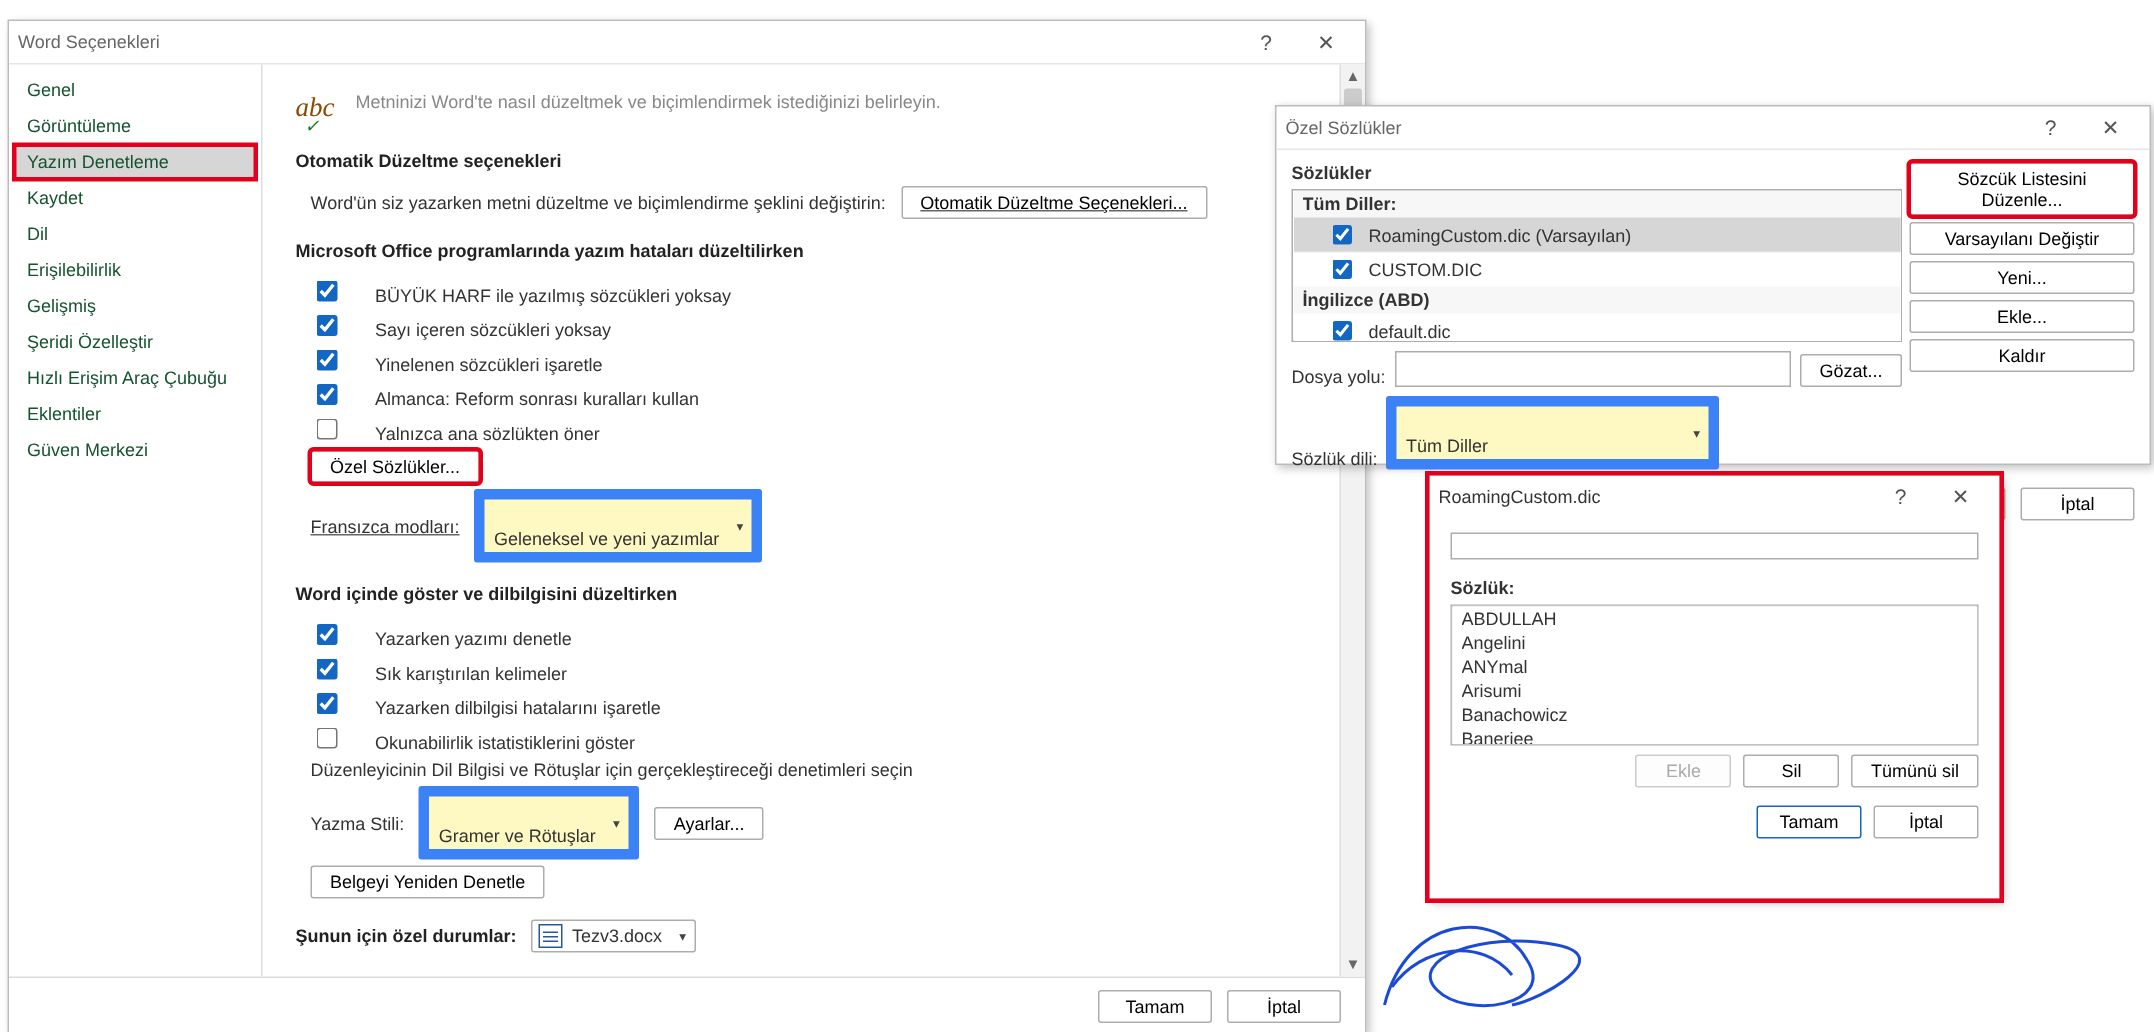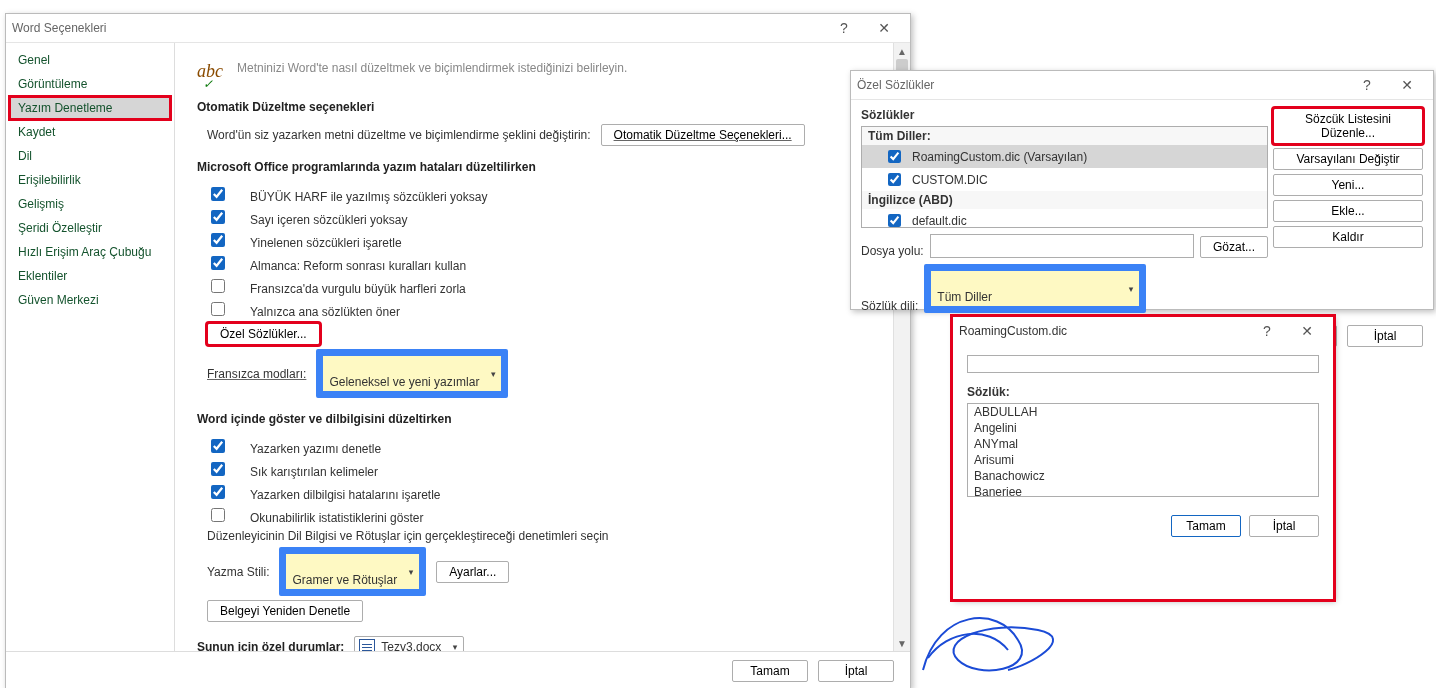--- a/index.html
+++ b/index.html
@@ -121,24 +121,20 @@
       <label class="chk">
           <input type="checkbox" checked="" style="">
           <span>Yinelenen sözcükleri işaretle</span>
         </label>
       <label class="chk">
           <input type="checkbox" checked="" style="">
           <span>Almanca: Reform sonrası kuralları kullan</span>
         </label>
       <label class="chk">
           <input type="checkbox" style="">
-          <span>Fransızca'da vurgulu büyük harfleri zorla</span>
-        </label>
-      <label class="chk">
-          <input type="checkbox" style="">
           <span>Yalnızca ana sözlükten öner</span>
         </label>
 
       <div class="row" style="margin-left:10px">
         <button class="btn-std highlight-red"><span>Özel Sözlükler...</span></button>
       </div>
 
       <div class="row" style="margin-left:10px">
         <span class="u">Fransızca modları:</span>
         <span class="select">
@@ -270,20 +266,25 @@
     <label>Sözlük:</label>
     <div class="listbox">
       <div class="li">ABDULLAH</div>
       <div class="li">Angelini</div>
       <div class="li">ANYmal</div>
       <div class="li">Arisumi</div>
       <div class="li">Banachowicz</div>
       <div class="li">Banerjee</div>
 
     </div>
+    <div class="row-btns">
+      <button class="btn-std btn-disabled" style="min-width:64px">Ekle</button>
+      <button class="btn-std" style="min-width:64px">Sil</button>
+      <button class="btn-std" style="min-width:74px">Tümünü sil</button>
+    </div>
     <div class="footer2">
       <button class="btn-std btn-primary" style="min-width:70px">Tamam</button>
       <button class="btn-std" style="min-width:70px">İptal</button>
     </div>
   </div>
 </div>
 
 <svg id="scribble" viewBox="0 0 200 86">
   <path d="M5 70 C 20 10, 80 5, 100 40 C 120 70, 60 80, 40 60 C 20 40, 70 20, 120 30 C 160 38, 110 66, 90 70" stroke="#1b4bd6" stroke-width="2" fill="none"></path>
   <path d="M10 58 C 30 30, 70 25, 90 50" stroke="#1b4bd6" stroke-width="2" fill="none"></path>

